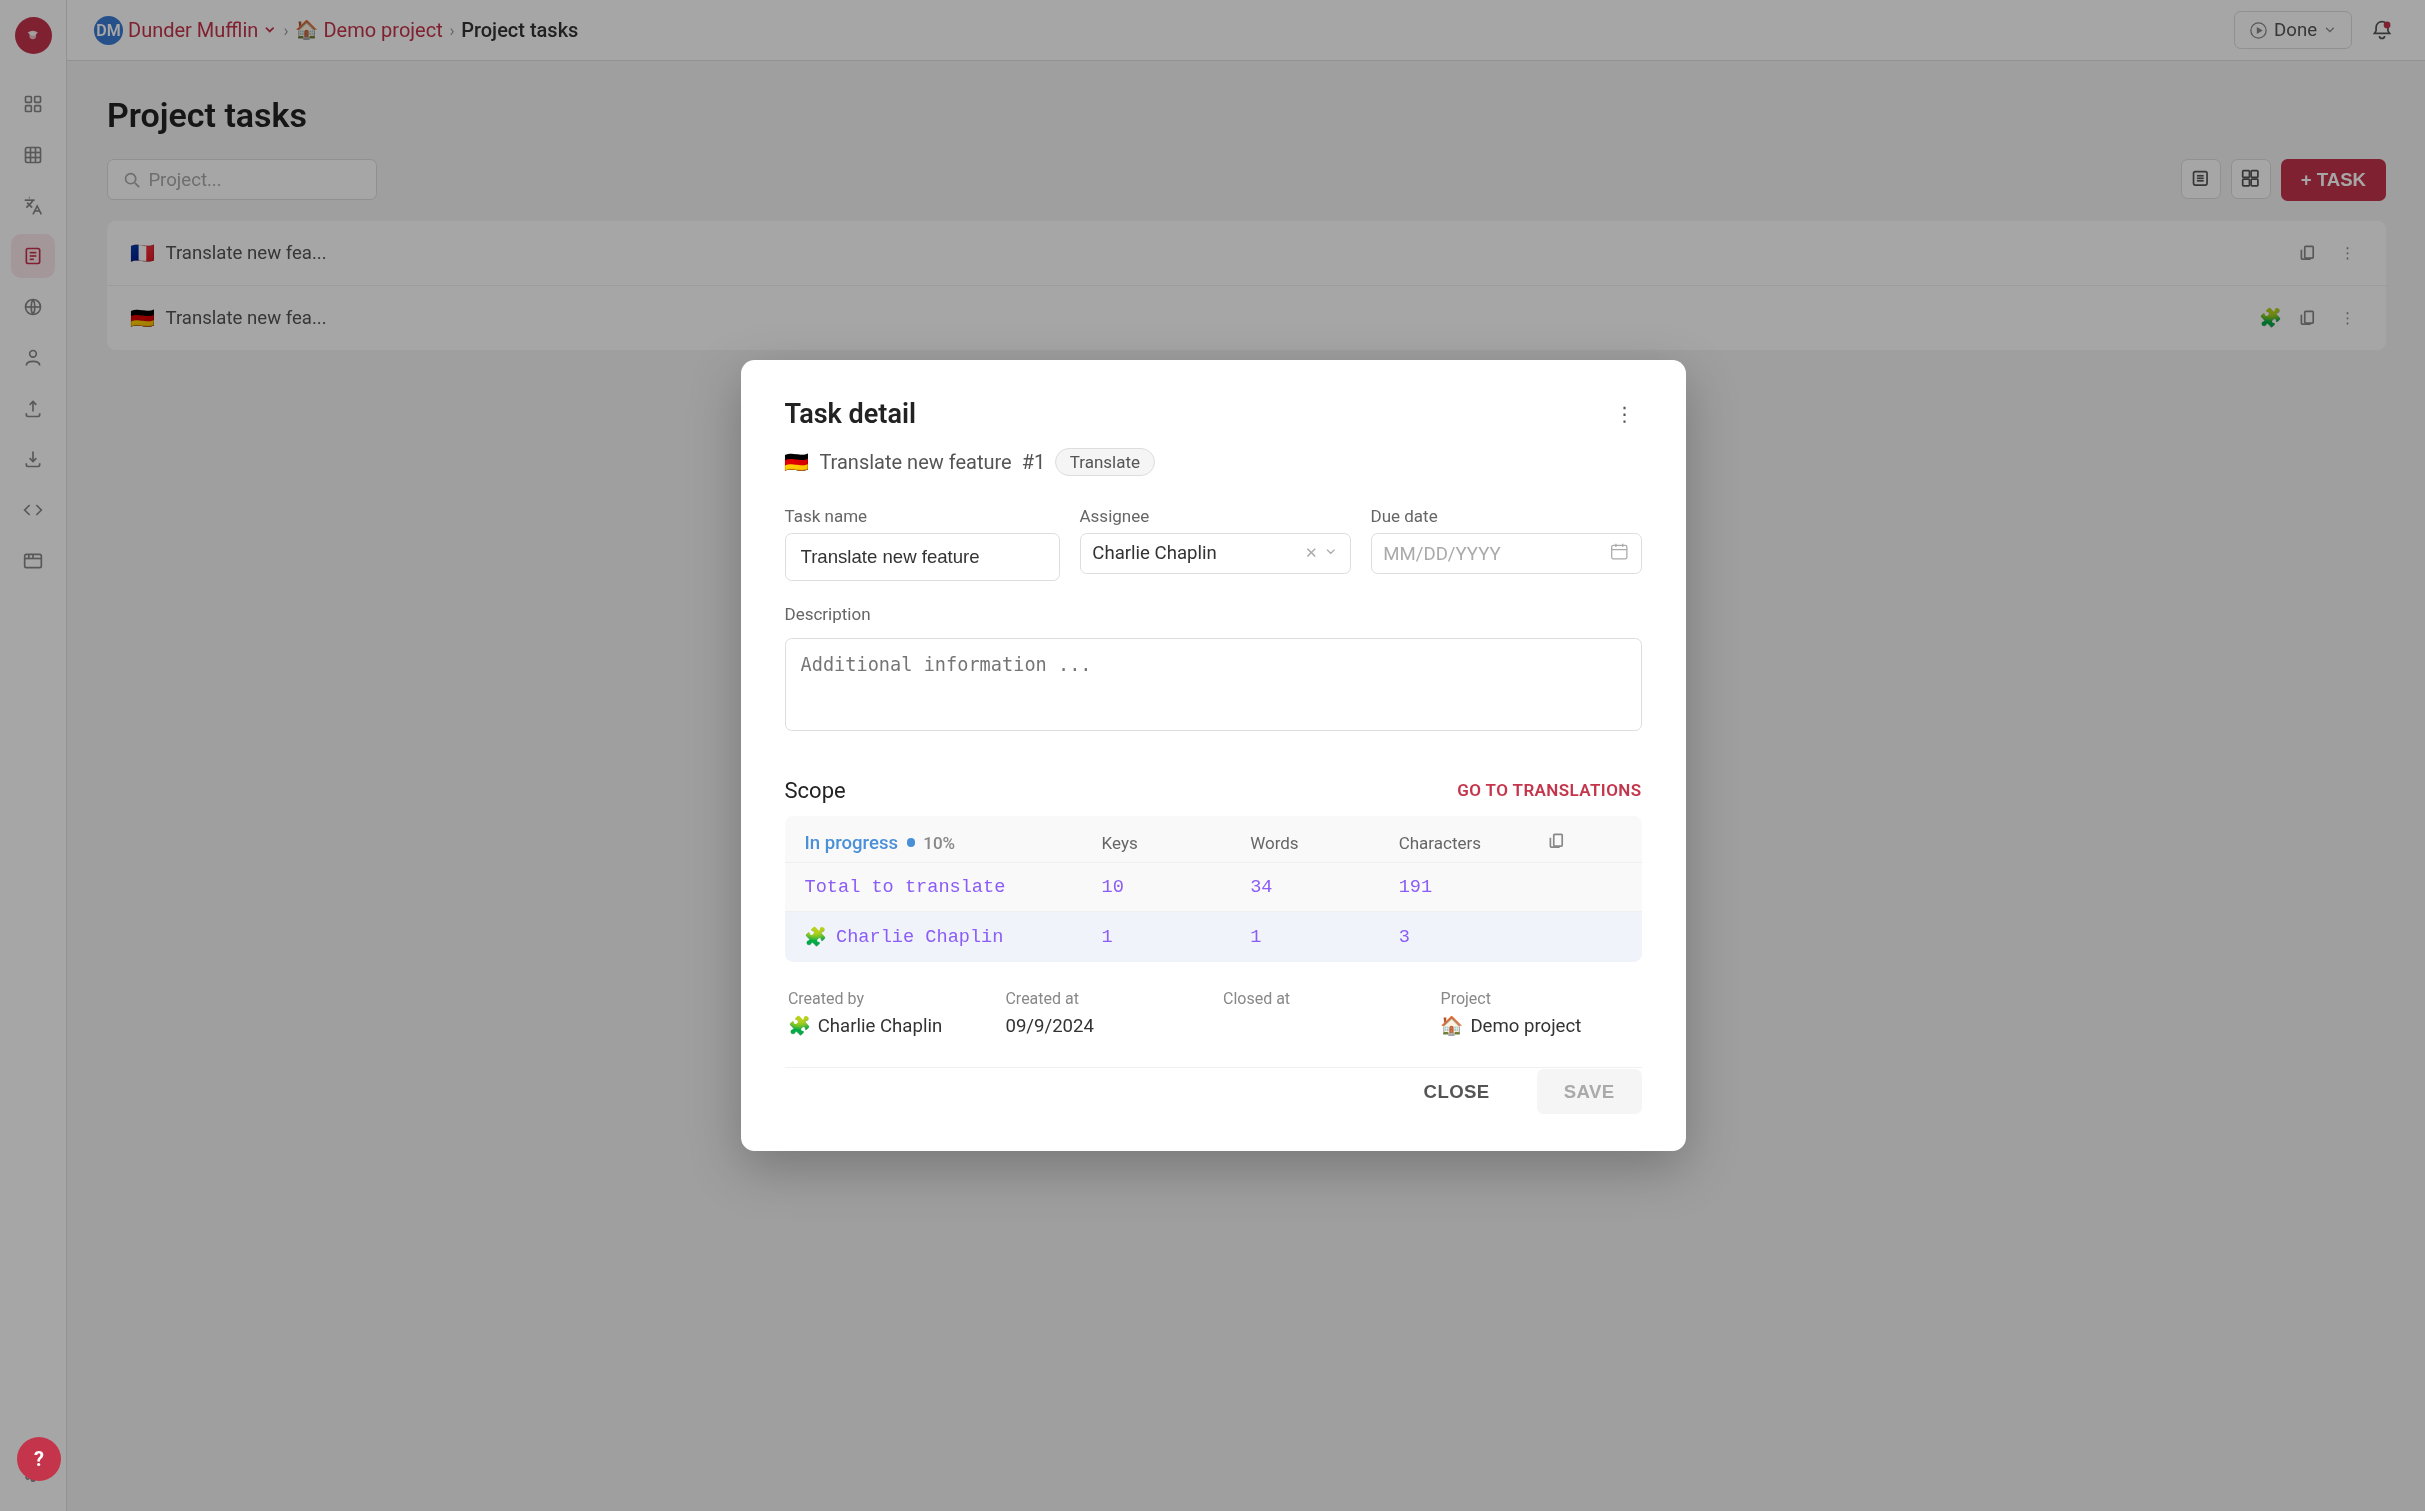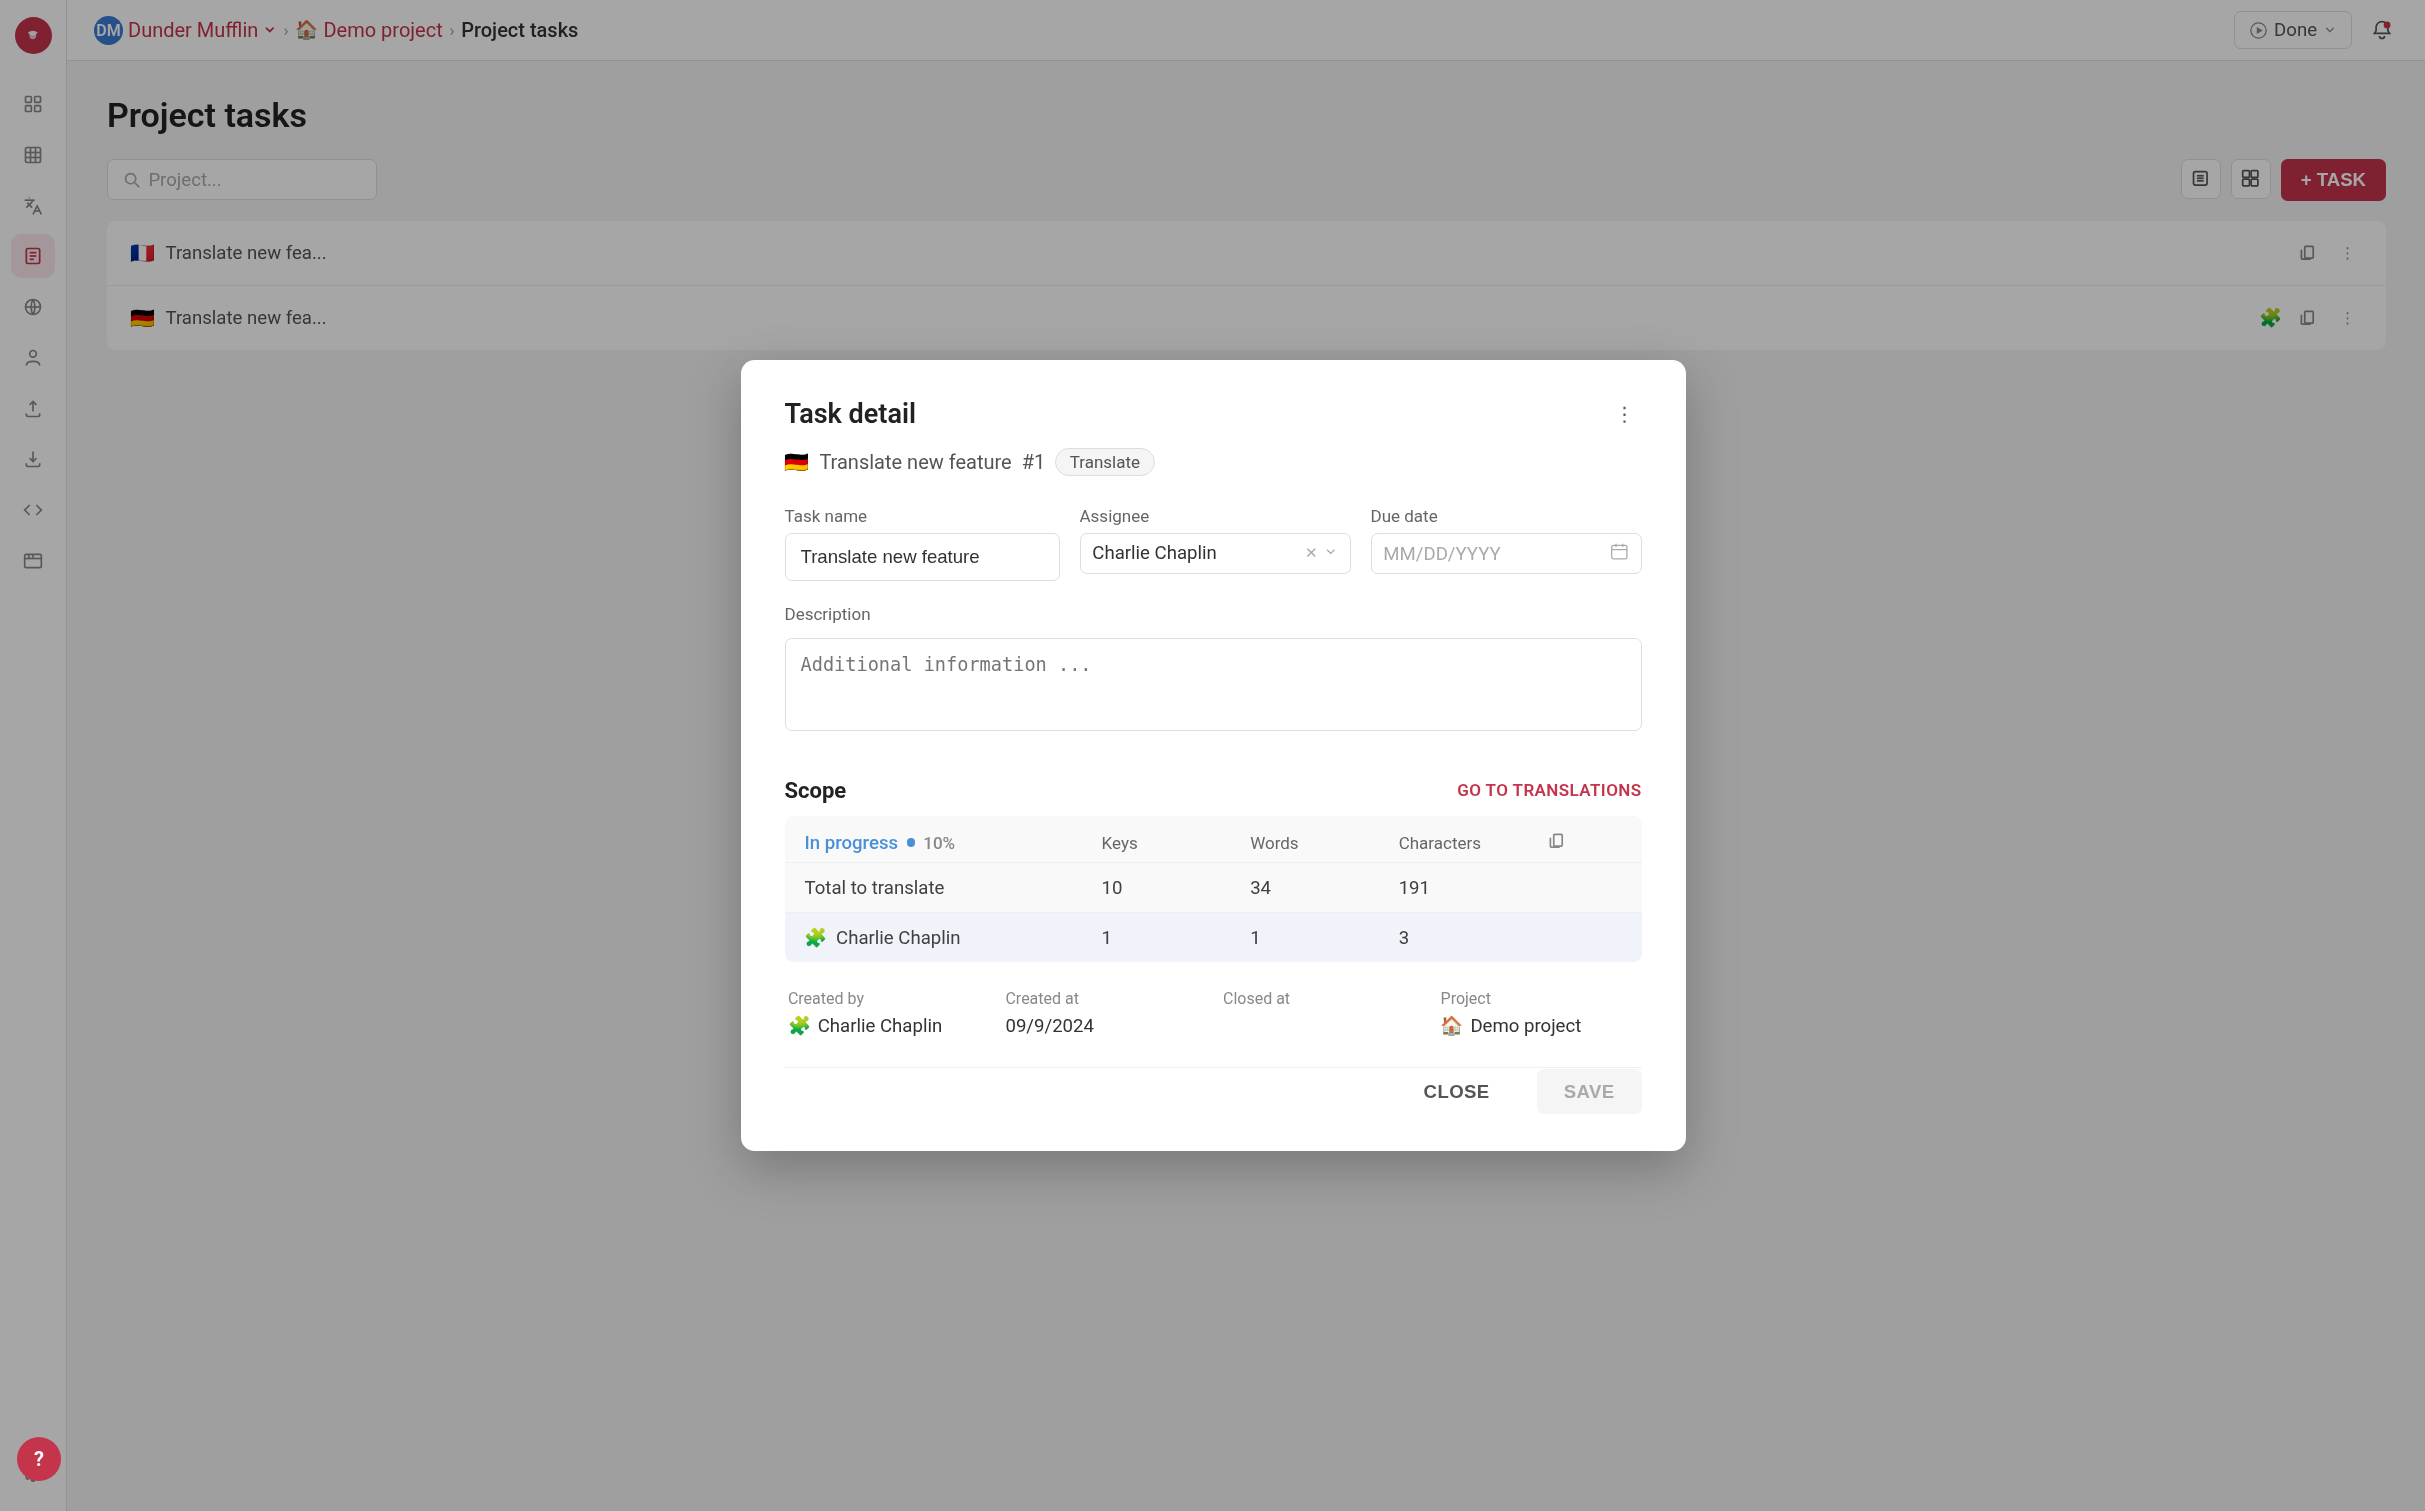--- a/index.html
+++ b/index.html
@@ -463,21 +463,21 @@
     
     .scope-header {
       display: flex;
       align-items: center;
       justify-content: space-between;
       margin-bottom: 13.5px;
     }
 
     .scope-title {
       font-size: 22px;
-      font-weight: 700;
+      font-weight: 400;
       color: #222;
     }
 
     .go-to-translations {
       font-size: 17px;
       color: #c4344a;
       font-weight: 600;
       cursor: pointer;
       letter-spacing: 0.4px;
     }
@@ -518,23 +518,24 @@
     .progress-percent {
       font-size: 17px;
       color: #888;
     }
 
     .data-row {
       display: grid;
       grid-template-columns: 2fr 1fr 1fr 1fr 0.5fr;
       padding: 13.5px 20px;
       font-size: 18.6px;
-      color: #404040;
+      color: #8b5cf6;
       align-items: center;
       border-top: 0.8px solid #efefef;
+      font-family: Liberation Mono, monospace;
     }
 
     .data-row.highlighted {
       background: #f0f4fa;
     }
 
     .assignee-row-name {
       display: flex;
       align-items: center;
       gap: 8.4px;

